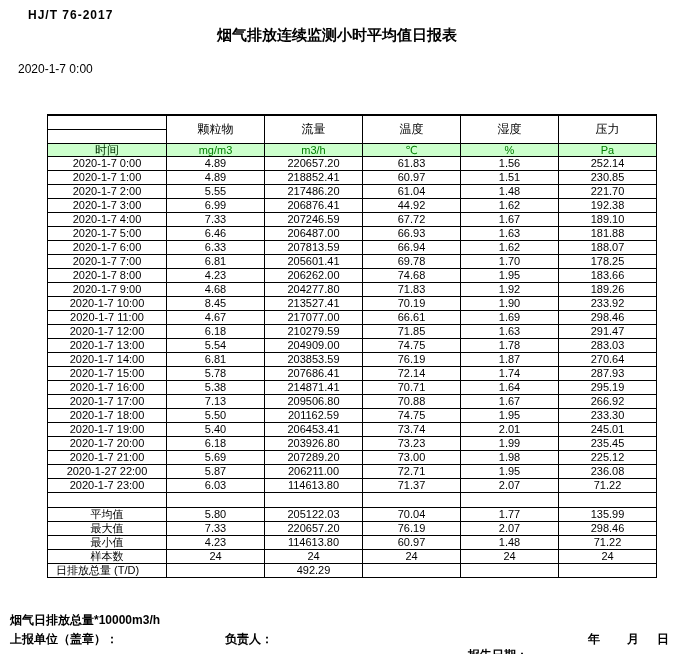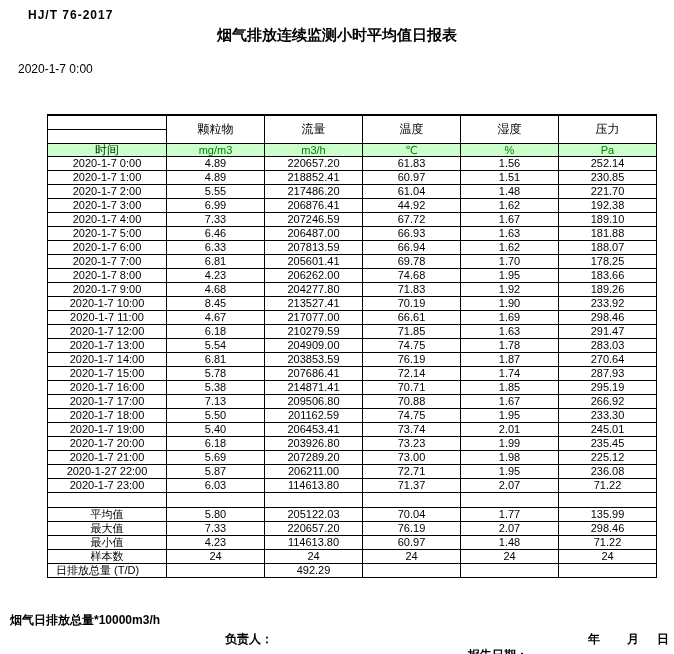--- a/index.html
+++ b/index.html
@@ -216,21 +216,21 @@
         <td>207686.41</td>
         <td>72.14</td>
         <td>1.74</td>
         <td>287.93</td>
       </tr>
       <tr>
         <td>2020-1-7 16:00</td>
         <td>5.38</td>
         <td>214871.41</td>
         <td>70.71</td>
-        <td>1.85</td>
+        <td>1.64</td>
         <td>295.19</td>
       </tr>
       <tr>
         <td>2020-1-7 17:00</td>
         <td>7.13</td>
         <td>209506.80</td>
         <td>70.88</td>
         <td>1.67</td>
         <td>266.92</td>
       </tr>
@@ -333,19 +333,20 @@
         <td></td>
         <td></td>
         <td></td>
       </tr>
     </tbody>
 </table>
 
 <div id="footer-note">烟气日排放总量*10000m3/h</div>
 
 <div id="footer-line">
+  <span id="report-unit-label">上报单位（盖章）：</span>
   <span id="responsible-label">负责人：</span>
   <span id="reporter-label">报告人：</span>
   <span id="report-date-label">报告日期：</span>
   <span id="year-label">年</span>
   <span id="month-label">月</span>
   <span id="day-label">日</span>
 </div>
 
 </body></html>

